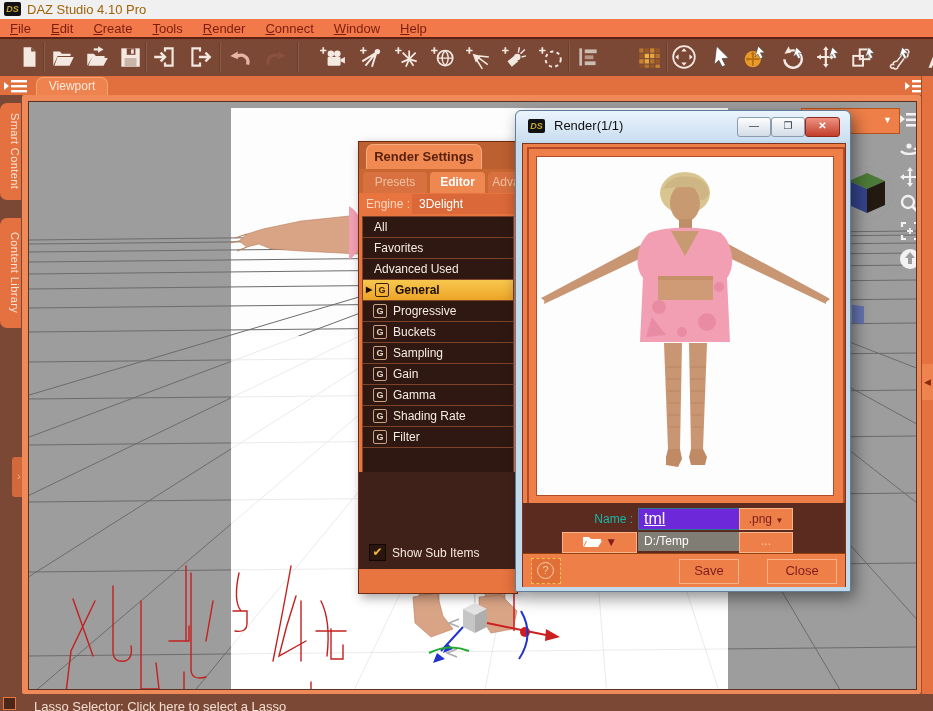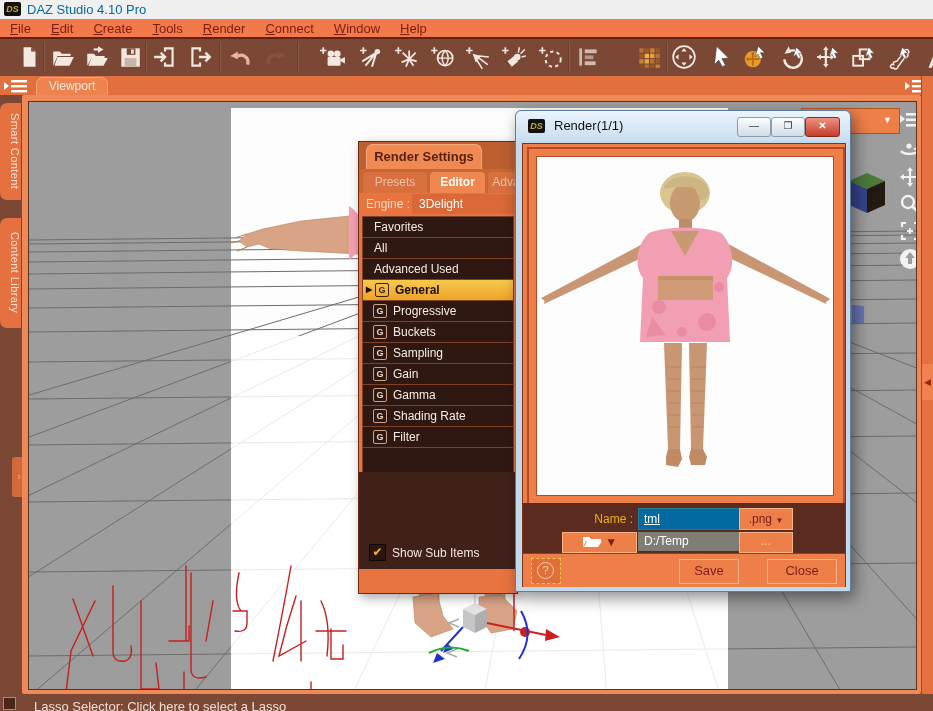--- a/index.html
+++ b/index.html
@@ -1,21 +1,21 @@
 <!DOCTYPE html>
 <html><head>
 <meta charset="utf-8">
 <style>
   html,body{margin:0;padding:0;background:#7b4836;font-family:"Liberation Sans",sans-serif;}
   #app{position:relative;width:933px;height:711px;overflow:hidden;background:#7b4836;}
   .abs{position:absolute;}
   
   #titlebar{left:0;top:0;width:933px;height:19px;background:#f0f0f0;border-bottom:1px solid #cfcfcf;}
   .ds-ico{display:inline-block;background:#111;color:#c9a832;font-weight:bold;font-style:italic;font-size:9px;line-height:14px;width:17px;height:14px;text-align:center;border-radius:2px;}
-  #titlebar .t{position:absolute;left:27px;top:2px;font-size:13px;color:#0369a1;}
+  #titlebar .t{position:absolute;left:27px;top:2px;font-size:13px;color:#a16207;}
   #menubar{left:0;top:19px;width:933px;height:18px;background:#f1794a;display:flex;align-items:center;}
   .menu-item{padding:0 10px;font-size:13px;color:#7e1d0e;cursor:default;}
   .menu-item::first-letter{text-decoration:underline;}
   #menusep{left:0;top:37px;width:933px;height:2px;background:#5f2112;}
   
   #toolbar{left:0;top:39px;width:933px;height:37px;background:#7b4836;}
   .ti{position:absolute;top:5px;width:26px;height:26px;}
   .ti svg{width:26px;height:26px;display:block;}
   .tsep{position:absolute;top:3px;width:2px;height:30px;background:linear-gradient(90deg,#5a3020,#9a6a52);}
   
@@ -61,22 +61,22 @@
   
   #rdlg{left:515px;top:110px;width:334px;height:480px;background:#c3d9ec;border:1px solid #5f7d99;border-radius:6px 6px 2px 2px;z-index:20;box-shadow:4px 6px 16px rgba(0,0,0,.45);}
   #rdlg-title{position:absolute;left:0;top:0;width:100%;height:30px;background:linear-gradient(#eaf4fc,#cadef0);border-radius:6px 6px 0 0;}
   #rdlg-title .t{position:absolute;left:38px;top:7px;font-size:13px;color:#101010;}
   .winbtn{position:absolute;top:6px;height:18px;border:1px solid #8a9cb0;border-radius:3px;background:linear-gradient(#fdfdfd,#d3dce6);color:#2e3d4d;font-size:10px;text-align:center;line-height:16px;}
   #btn-close{background:linear-gradient(#ef9181,#c23e2b);border-color:#8e2a1a;color:#fff;font-weight:bold;}
   #rdlg-content{position:absolute;left:6px;top:32px;width:322px;height:442px;background:#ee7f48;border:1px solid #7e351c;}
   #rframe{position:absolute;left:4px;top:3px;width:314px;height:356px;border:2px solid #b34a28;background:#ee7f48;}
   #rwhite{position:absolute;left:7px;top:7px;width:296px;height:338px;background:#fdfdfd;border:1px solid #b34a28;}
   #rstrip{position:absolute;left:0;top:359px;width:322px;height:50px;background:#5c2b20;}
-  #rstrip .nlab{position:absolute;left:20px;top:9px;width:90px;text-align:right;font-size:12px;color:#eab308;}
-  #name-in{position:absolute;left:115px;top:5px;width:95px;height:20px;background:#0369a1;border:1px solid #2a7a96;color:#fff;font-size:12px;line-height:20px;padding-left:5px;text-decoration:underline;}
+  #rstrip .nlab{position:absolute;left:20px;top:9px;width:90px;text-align:right;font-size:12px;color:#14b8a6;}
+  #name-in{position:absolute;left:115px;top:5px;width:95px;height:20px;background:#6d28d9;border:1px solid #2a7a96;color:#fff;font-size:16px;line-height:20px;padding-left:5px;text-decoration:underline;}
   .obtn{background:#ee7f48;border:1px solid #f6b488;color:#7f1d1d;font-size:12px;text-align:center;}
   #fmt-btn{position:absolute;left:216px;top:5px;width:52px;height:20px;line-height:20px;}
   #fmt-btn .dd{font-size:8px;}
   #fold-btn{position:absolute;left:39px;top:29px;width:73px;height:19px;line-height:19px;}
   #path-f{position:absolute;left:115px;top:29px;width:95px;height:19px;background:#7f7d74;color:#fff;font-size:12px;line-height:19px;padding-left:6px;}
   #brw-btn{position:absolute;left:216px;top:29px;width:52px;height:19px;line-height:17px;color:#f8c8a8;}
   #rfoot{position:absolute;left:0;top:409px;width:322px;height:33px;background:#ee7f48;border-top:1px solid #93410f;}
   #help-btn{position:absolute;left:8px;top:4px;width:28px;height:24px;background:#e06f38;border:1px dashed #f8c050;color:#f8d0a8;}
   #help-btn .q{position:absolute;left:5px;top:3px;width:15px;height:15px;border:1.5px solid #f8d0a8;border-radius:50%;font-size:11px;line-height:15px;text-align:center;}
   #save-btn{position:absolute;left:156px;top:5px;width:58px;height:23px;line-height:22px;font-size:13px;}
@@ -480,24 +480,24 @@
       <div class="rstab2" style="left:4px;width:64px;background:#d8713f;color:#f2c0a0;">Presets</div>
       <div class="rstab2" style="left:71px;width:55px;background:#ef8850;color:#ffffff;font-weight:bold;">Editor</div>
       <div class="rstab2" style="left:129px;width:62px;background:#d8713f;color:#f2c0a0;">Advanced</div>
     </div>
     <div id="rsengine">
       <span class="lab">Engine :</span>
       <span class="val">3Delight</span>
     </div>
     <div id="rslist">
       <div class="cat-row noicon">
+          <span>All</span>
+        </div>
+      <div class="cat-row noicon">
           <span>Favorites</span>
-        </div>
-      <div class="cat-row noicon">
-          <span>All</span>
         </div>
       <div class="cat-row noicon">
           <span>Advanced Used</span>
         </div>
       <div class="cat-row sel">
           <span class="arr">▶</span>
           <span class="gbox">G</span>
           <span>General</span>
         </div>
       <div class="cat-row">

